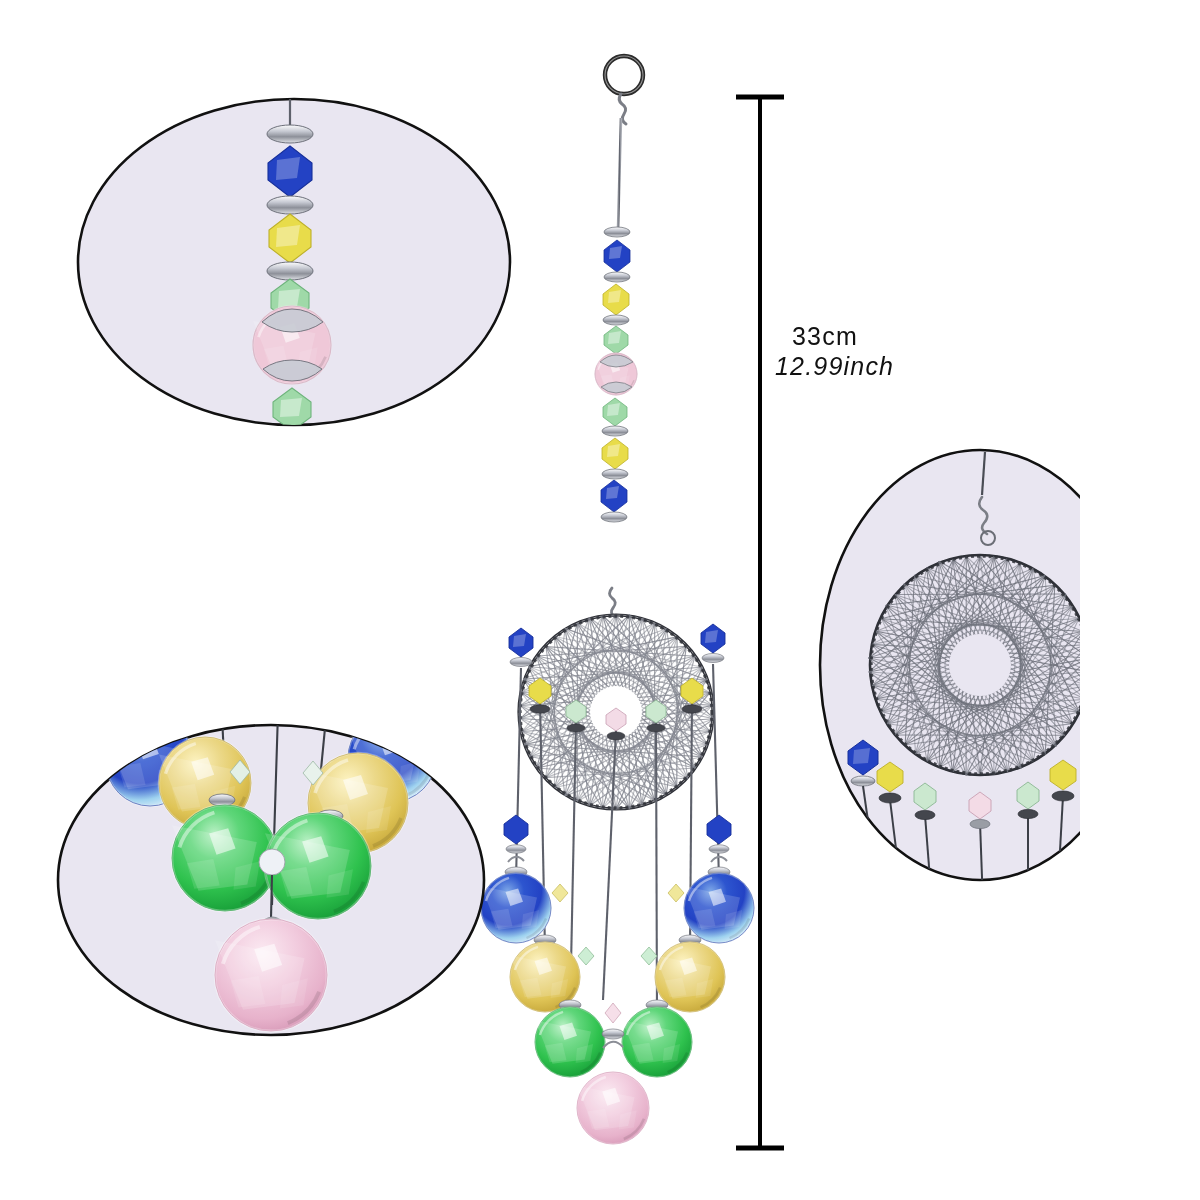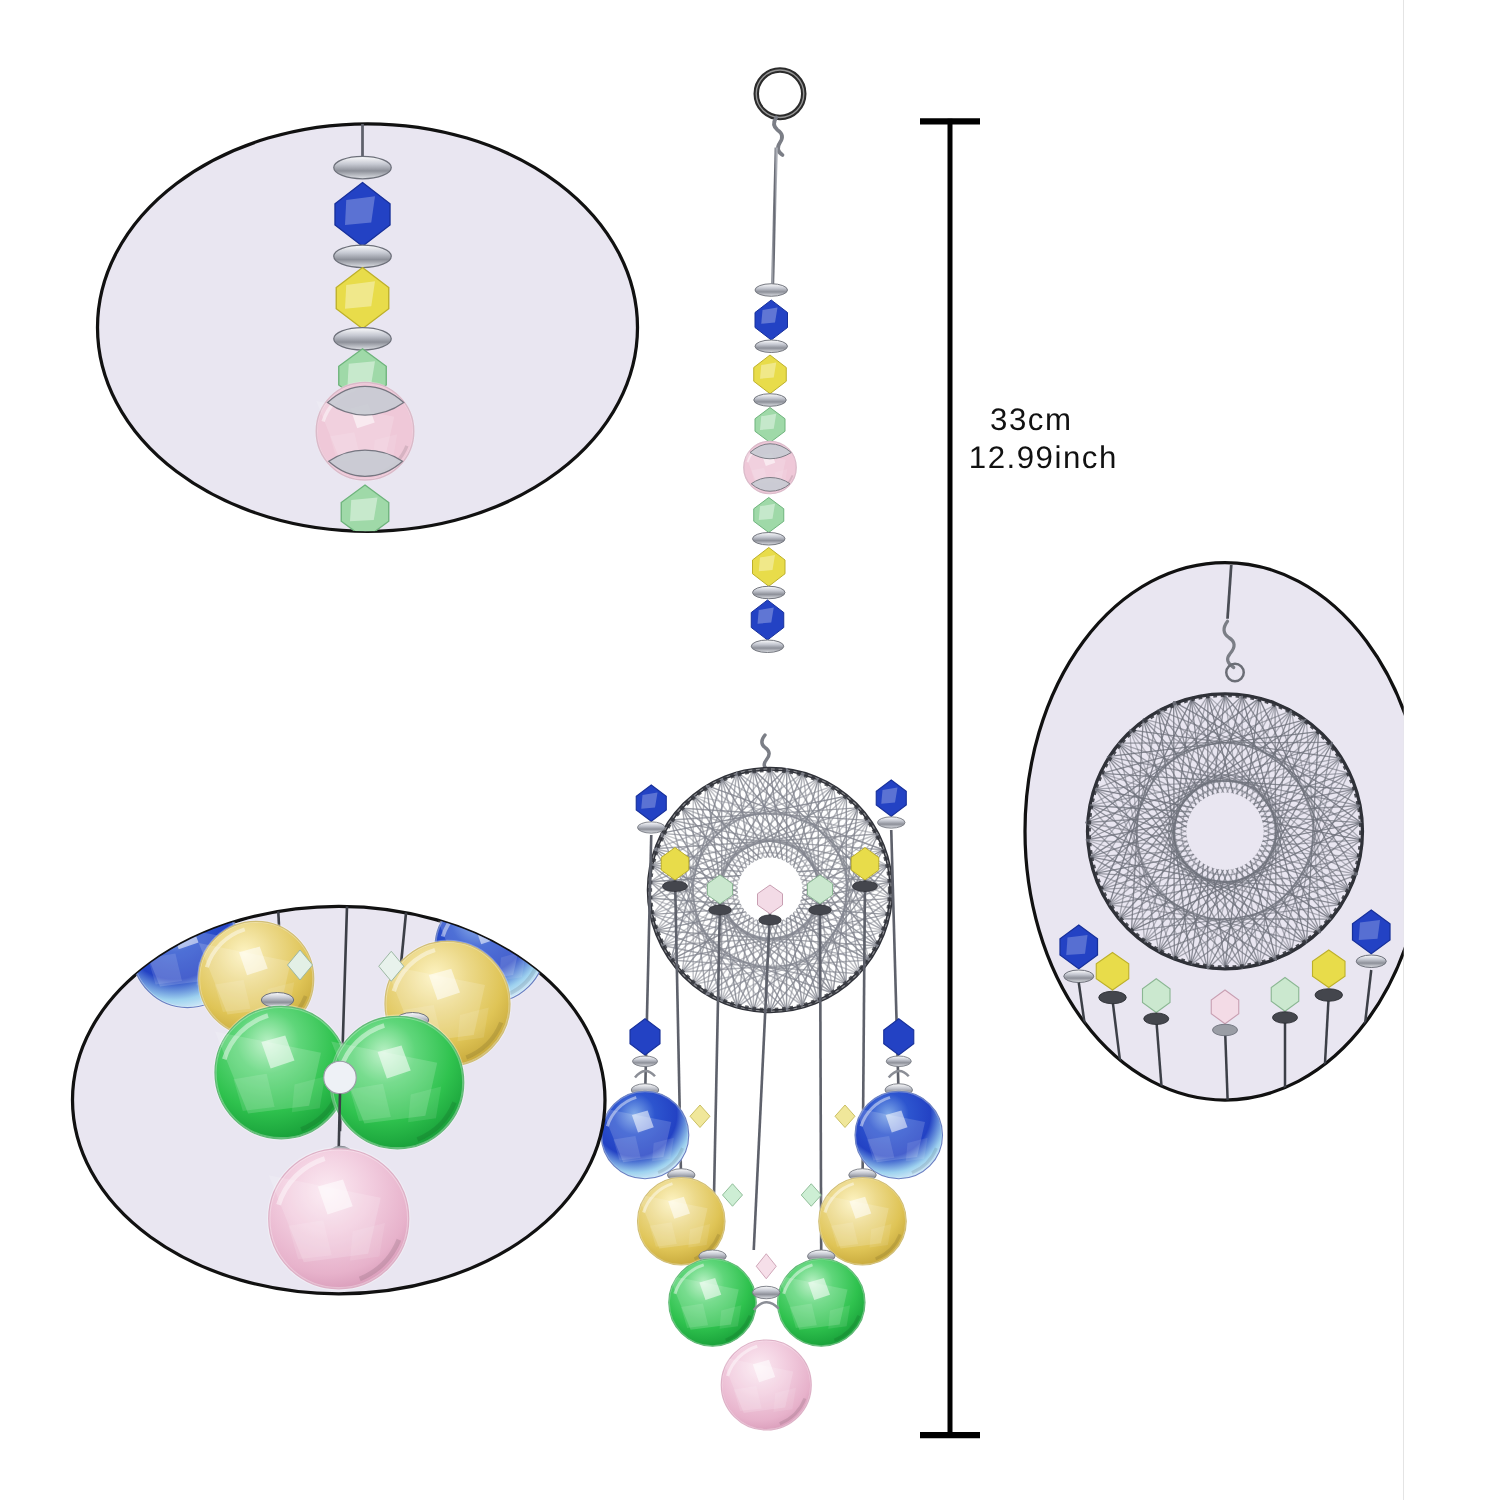--- a/index.html
+++ b/index.html
@@ -10,40 +10,39 @@
   }
   body {
     font-family: "Liberation Sans", sans-serif;
   }
   #stage {
     position: relative;
     width: 1080px;
     height: 1200px;
     background: #737373;
     overflow: hidden;
-    padding-left: 43px;
   }
   #art {
     position: absolute;
     inset: 0;
     width: 1200px;
     height: 1200px;
   }
   .dim-text {
     position: absolute;
     color: #111111;
     font-family: "Liberation Sans", sans-serif;
     font-size: 25px;
     letter-spacing: 1.2px;
     white-space: nowrap;
     line-height: 1.32;
     text-align: center;
   }
   #dim-cm   { left: 792px; top: 320px; }
-  #dim-inch { left: 775px; top: 350px; }
+  #dim-inch { left: 775px; top: 350px; font-style: italic; }
 </style>
 </head>
 <body>
 
 <div id="stage">
 
   <svg id="art" viewBox="0 0 1200 1200" xmlns="http://www.w3.org/2000/svg">
     <defs>
       <radialGradient id="gBlueBall" cx="38%" cy="26%" r="78%">
         <stop offset="0%" stop-color="#7ea8e8"></stop>

